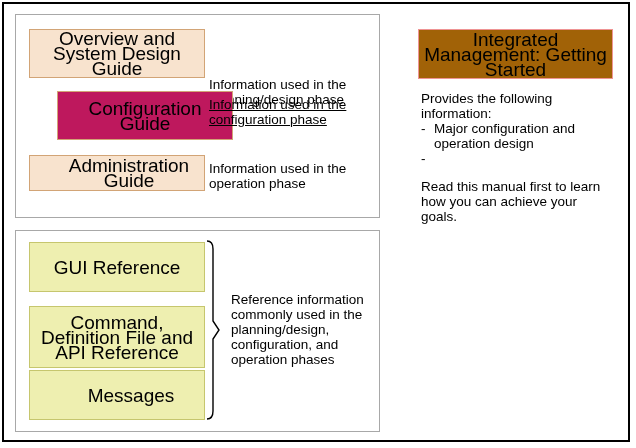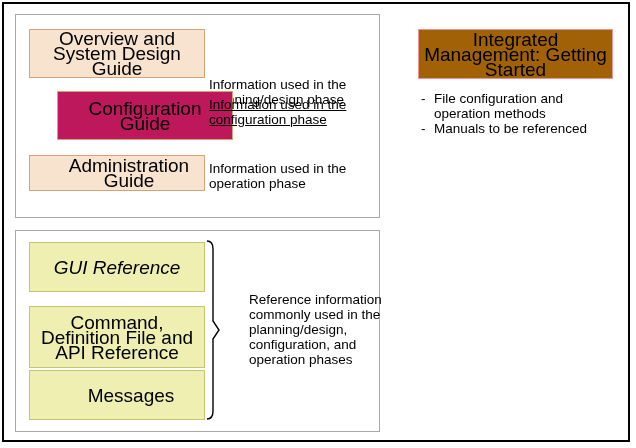--- a/index.html
+++ b/index.html
@@ -61,46 +61,47 @@
 </div>
 <div class="abs txt" style="left:209px; top:97px; width:162px;text-decoration:underline;">Information used in the configuration phase</div>
 
 <div class="abs docbox" style="left: 29px; top: 155px; width: 176px; height: 36px; background-color: rgb(248, 227, 206); border-color: rgb(210, 164, 118); padding-left: 28px;">
   <span>Administration Guide</span>
 </div>
 <div class="abs txt" style="left:209px; top:161px; width:162px;">Information used in the operation phase</div>
 
 <div class="abs group" style="left: 15px; top: 230px; width: 365px; height: 202px; border-color: rgb(168, 168, 168);"></div>
 
-<div class="abs docbox" style="left: 29px; top: 242px; width: 176px; height: 50px; background-color: rgb(238, 239, 176); border-color: rgb(198, 198, 110); font-style: italic;">
+<div class="abs docbox" style="left: 29px; top: 242px; width: 176px; height: 50px; background-color: rgb(238, 239, 176); border-color: rgb(198, 198, 110);">
   <span>GUI Reference</span>
 </div>
 
 <div class="abs docbox" style="left: 29px; top: 306px; width: 176px; height: 62px; background-color: rgb(238, 239, 176); border-color: rgb(198, 198, 110);">
   <span>Command, Definition File and API Reference</span>
 </div>
 
 <div class="abs docbox" style="left: 29px; top: 370px; width: 176px; height: 50px; background-color: rgb(238, 239, 176); border-color: rgb(198, 198, 110); padding-left: 32px;">
   <span>Messages</span>
 </div>
 
 <div class="abs" style="left:202px; top:240px; width:20px; height:180px;">
   <svg width="20" height="180" viewBox="0 0 20 180">
     <path d="M5,1 Q11,1 11,9 L11,81 L17,90 L11,99 L11,171 Q11,179 5,179" fill="none" stroke="#000000" stroke-width="1.4"></path>
   </svg>
 </div>
 
-<div class="abs txt" style="left:249px; top:292px; width:152px;">Reference information commonly used in the planning/design, configuration, and operation phases</div>
+<div class="abs txt" style="left:231px; top:292px; width:152px;">Reference information commonly used in the planning/design, configuration, and operation phases</div>
 
 <div class="abs docbox" style="left: 418px; top: 29px; width: 195px; height: 50px; background-color: #a16207; border-color: rgb(239, 148, 148);">
   <span>Integrated Management: Getting Started</span>
 </div>
 
 <div class="abs txt" style="left:421px; top:91px; width:193px;">
+  <div>Provides the following information:</div>
   <div class="bullet-row">
     <span class="bullet-dash">-</span>
-    <span>File configuration and operation methods</span>
+    <span>Major configuration and operation design</span>
   </div>
   <div class="bullet-row">
     <span class="bullet-dash">-</span>
-    <span>Manuals to be referenced</span>
   </div>
+  <div class="footer-para">Read this manual first to learn how you can achieve your goals.</div>
 </div>
 
 </body></html>

